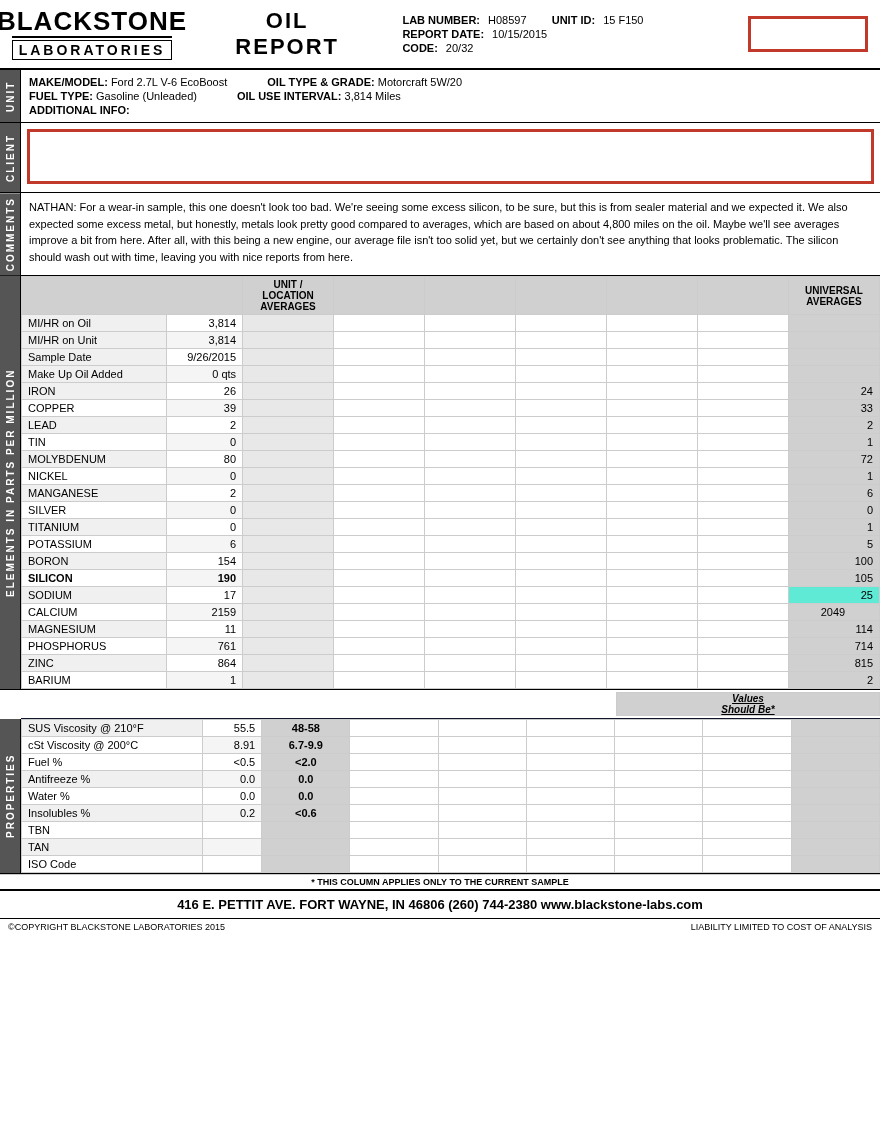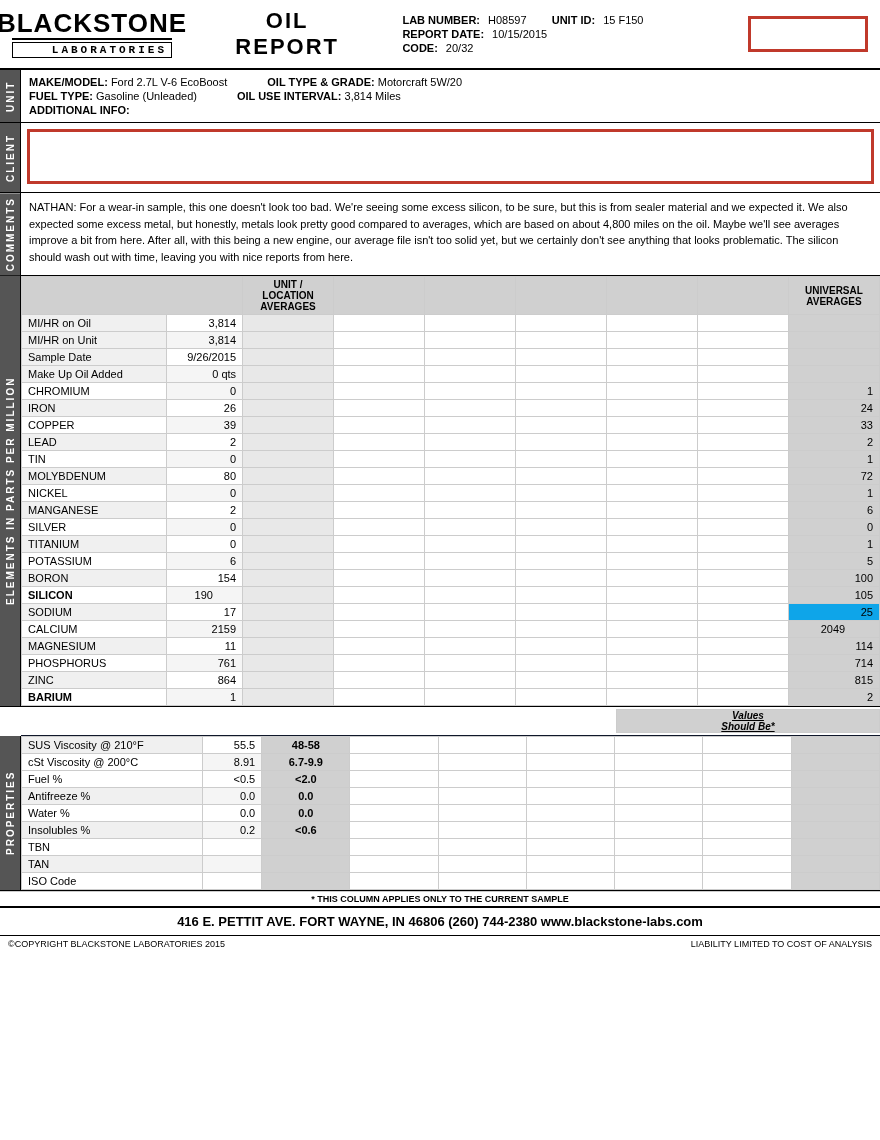--- a/index.html
+++ b/index.html
@@ -33,29 +33,28 @@
       font-family: 'Arial Black', Arial, sans-serif;
       line-height: 1;
     }
     .logo-line {
       width: 100%;
       height: 2px;
       background: #000;
       margin: 2px 0;
     }
     .logo-sub {
-      font-size: 11px;
+      font-size: 14px;
       letter-spacing: 3px;
       font-weight: bold;
       color: #000;
       border: 1px solid #000;
       padding: 1px 4px;
       width: 100%;
-      text-align: right;
-      font-family: Liberation Mono, monospace;
+      text-align: center;
     }
     .report-title {
       flex: 1;
       text-align: center;
       font-size: 22px;
       font-weight: 900;
       letter-spacing: 2px;
       font-family: 'Arial Black', Arial, sans-serif;
     }
     .header-info {
@@ -365,31 +364,20 @@
       <td style="border:1px solid #ccc; background:#fff;"></td>
       <td style="border:1px solid #ccc; background:#fff;"></td>
       <td style="border:1px solid #ccc; background:#fff;"></td>
       <td style="border:1px solid #ccc; background:#fff;"></td>
       <td style="border:1px solid #ccc; background:#fff;"></td>
       <td style="border:1px solid #ccc; background:#d0d0d0;"></td>
     </tr>
           </tbody>
         <tbody id="elements-data-rows">
             <tr>
-      <td class="element-name" style="background:#fff; ">CHROMIUM</td>
-      <td class="value" style="background:#f5f5f5; text-align:right; padding-right:6px; ">0</td>
-      <td style="border:1px solid #ccc; background:#e8e8e8;"></td>
-      <td style="border:1px solid #ccc; background:#fff;"></td>
-      <td style="border:1px solid #ccc; background:#fff;"></td>
-      <td style="border:1px solid #ccc; background:#fff;"></td>
-      <td style="border:1px solid #ccc; background:#fff;"></td>
-      <td style="border:1px solid #ccc; background:#fff;"></td>
-      <td class="avg-value" style="background:#d0d0d0; text-align:right; padding-right:6px;">1</td>
-    </tr>
-            <tr>
       <td class="element-name" style="background:#f0f0f0; ">IRON</td>
       <td class="value" style="background:#fff; padding-right:6px; ">26</td>
       <td style="border:1px solid #ccc; background:#e8e8e8;"></td>
       <td style="border:1px solid #ccc; background:#fff;"></td>
       <td style="border:1px solid #ccc; background:#fff;"></td>
       <td style="border:1px solid #ccc; background:#fff;"></td>
       <td style="border:1px solid #ccc; background:#fff;"></td>
       <td style="border:1px solid #ccc; background:#fff;"></td>
       <td class="avg-value" style="background:#d0d0d0; text-align:right; padding-right:6px;">24</td>
     </tr>
@@ -498,39 +486,39 @@
       <td style="border:1px solid #ccc; background:#e8e8e8;"></td>
       <td style="border:1px solid #ccc; background:#fff;"></td>
       <td style="border:1px solid #ccc; background:#fff;"></td>
       <td style="border:1px solid #ccc; background:#fff;"></td>
       <td style="border:1px solid #ccc; background:#fff;"></td>
       <td style="border:1px solid #ccc; background:#fff;"></td>
       <td class="avg-value" style="background:#d0d0d0; text-align:right; padding-right:6px;">100</td>
     </tr>
             <tr>
       <td class="element-name" style="background:#fff; font-weight:bold;">SILICON</td>
-      <td class="value" style="background:#f5f5f5; text-align:center; padding-right:6px; font-weight:normal;margin-top:8px;">190</td>
+      <td class="value" style="background:#f5f5f5; text-align:right; padding-right:6px; font-weight:bold;margin-top:8px;">190</td>
       <td style="border:1px solid #ccc; background:#e8e8e8;"></td>
       <td style="border:1px solid #ccc; background:#fff;"></td>
       <td style="border:1px solid #ccc; background:#fff;"></td>
       <td style="border:1px solid #ccc; background:#fff;"></td>
       <td style="border:1px solid #ccc; background:#fff;"></td>
       <td style="border:1px solid #ccc; background:#fff;"></td>
       <td class="avg-value" style="background:#d0d0d0; text-align:right; padding-right:6px;">105</td>
     </tr>
             <tr>
       <td class="element-name" style="background:#f0f0f0; ">SODIUM</td>
       <td class="value" style="background:#fff; text-align:right; padding-right:6px; ">17</td>
       <td style="border:1px solid #ccc; background:#e8e8e8;"></td>
       <td style="border:1px solid #ccc; background:#fff;"></td>
       <td style="border:1px solid #ccc; background:#fff;"></td>
       <td style="border:1px solid #ccc; background:#fff;"></td>
       <td style="border:1px solid #ccc; background:#fff;"></td>
       <td style="border:1px solid #ccc; background:#fff;"></td>
-      <td class="avg-value" style="background:#0ea5e9; text-align:right; padding-right:6px;">25</td>
+      <td class="avg-value" style="background:#5eead4; text-align:right; padding-right:6px;">25</td>
     </tr>
             <tr>
       <td class="element-name" style="background:#fff; ">CALCIUM</td>
       <td class="value" style="background:#f5f5f5; text-align:right; padding-right:6px; ">2159</td>
       <td style="border:1px solid #ccc; background:#e8e8e8;"></td>
       <td style="border:1px solid #ccc; background:#fff;"></td>
       <td style="border:1px solid #ccc; background:#fff;"></td>
       <td style="border:1px solid #ccc; background:#fff;"></td>
       <td style="border:1px solid #ccc; background:#fff;"></td>
       <td style="border:1px solid #ccc; background:#fff;"></td>
@@ -563,21 +551,21 @@
       <td class="value" style="background:#fff; text-align:right; padding-right:6px; ">864</td>
       <td style="border:1px solid #ccc; background:#e8e8e8;"></td>
       <td style="border:1px solid #ccc; background:#fff;"></td>
       <td style="border:1px solid #ccc; background:#fff;"></td>
       <td style="border:1px solid #ccc; background:#fff;"></td>
       <td style="border:1px solid #ccc; background:#fff;"></td>
       <td style="border:1px solid #ccc; background:#fff;"></td>
       <td class="avg-value" style="background:#d0d0d0; text-align:right; padding-right:6px;">815</td>
     </tr>
             <tr>
-      <td class="element-name" style="background:#fff;font-weight:bold; ">BARIUM</td>
+      <td class="element-name" style="background:#fff; ">BARIUM</td>
       <td class="value" style="background:#f5f5f5; text-align:right; padding-right:6px; ">1</td>
       <td style="border:1px solid #ccc; background:#e8e8e8;"></td>
       <td style="border:1px solid #ccc; background:#fff;"></td>
       <td style="border:1px solid #ccc; background:#fff;"></td>
       <td style="border:1px solid #ccc; background:#fff;"></td>
       <td style="border:1px solid #ccc; background:#fff;"></td>
       <td style="border:1px solid #ccc; background:#fff;"></td>
       <td class="avg-value" style="background:#d0d0d0; text-align:right; padding-right:6px;">2</td>
     </tr>
           </tbody>

